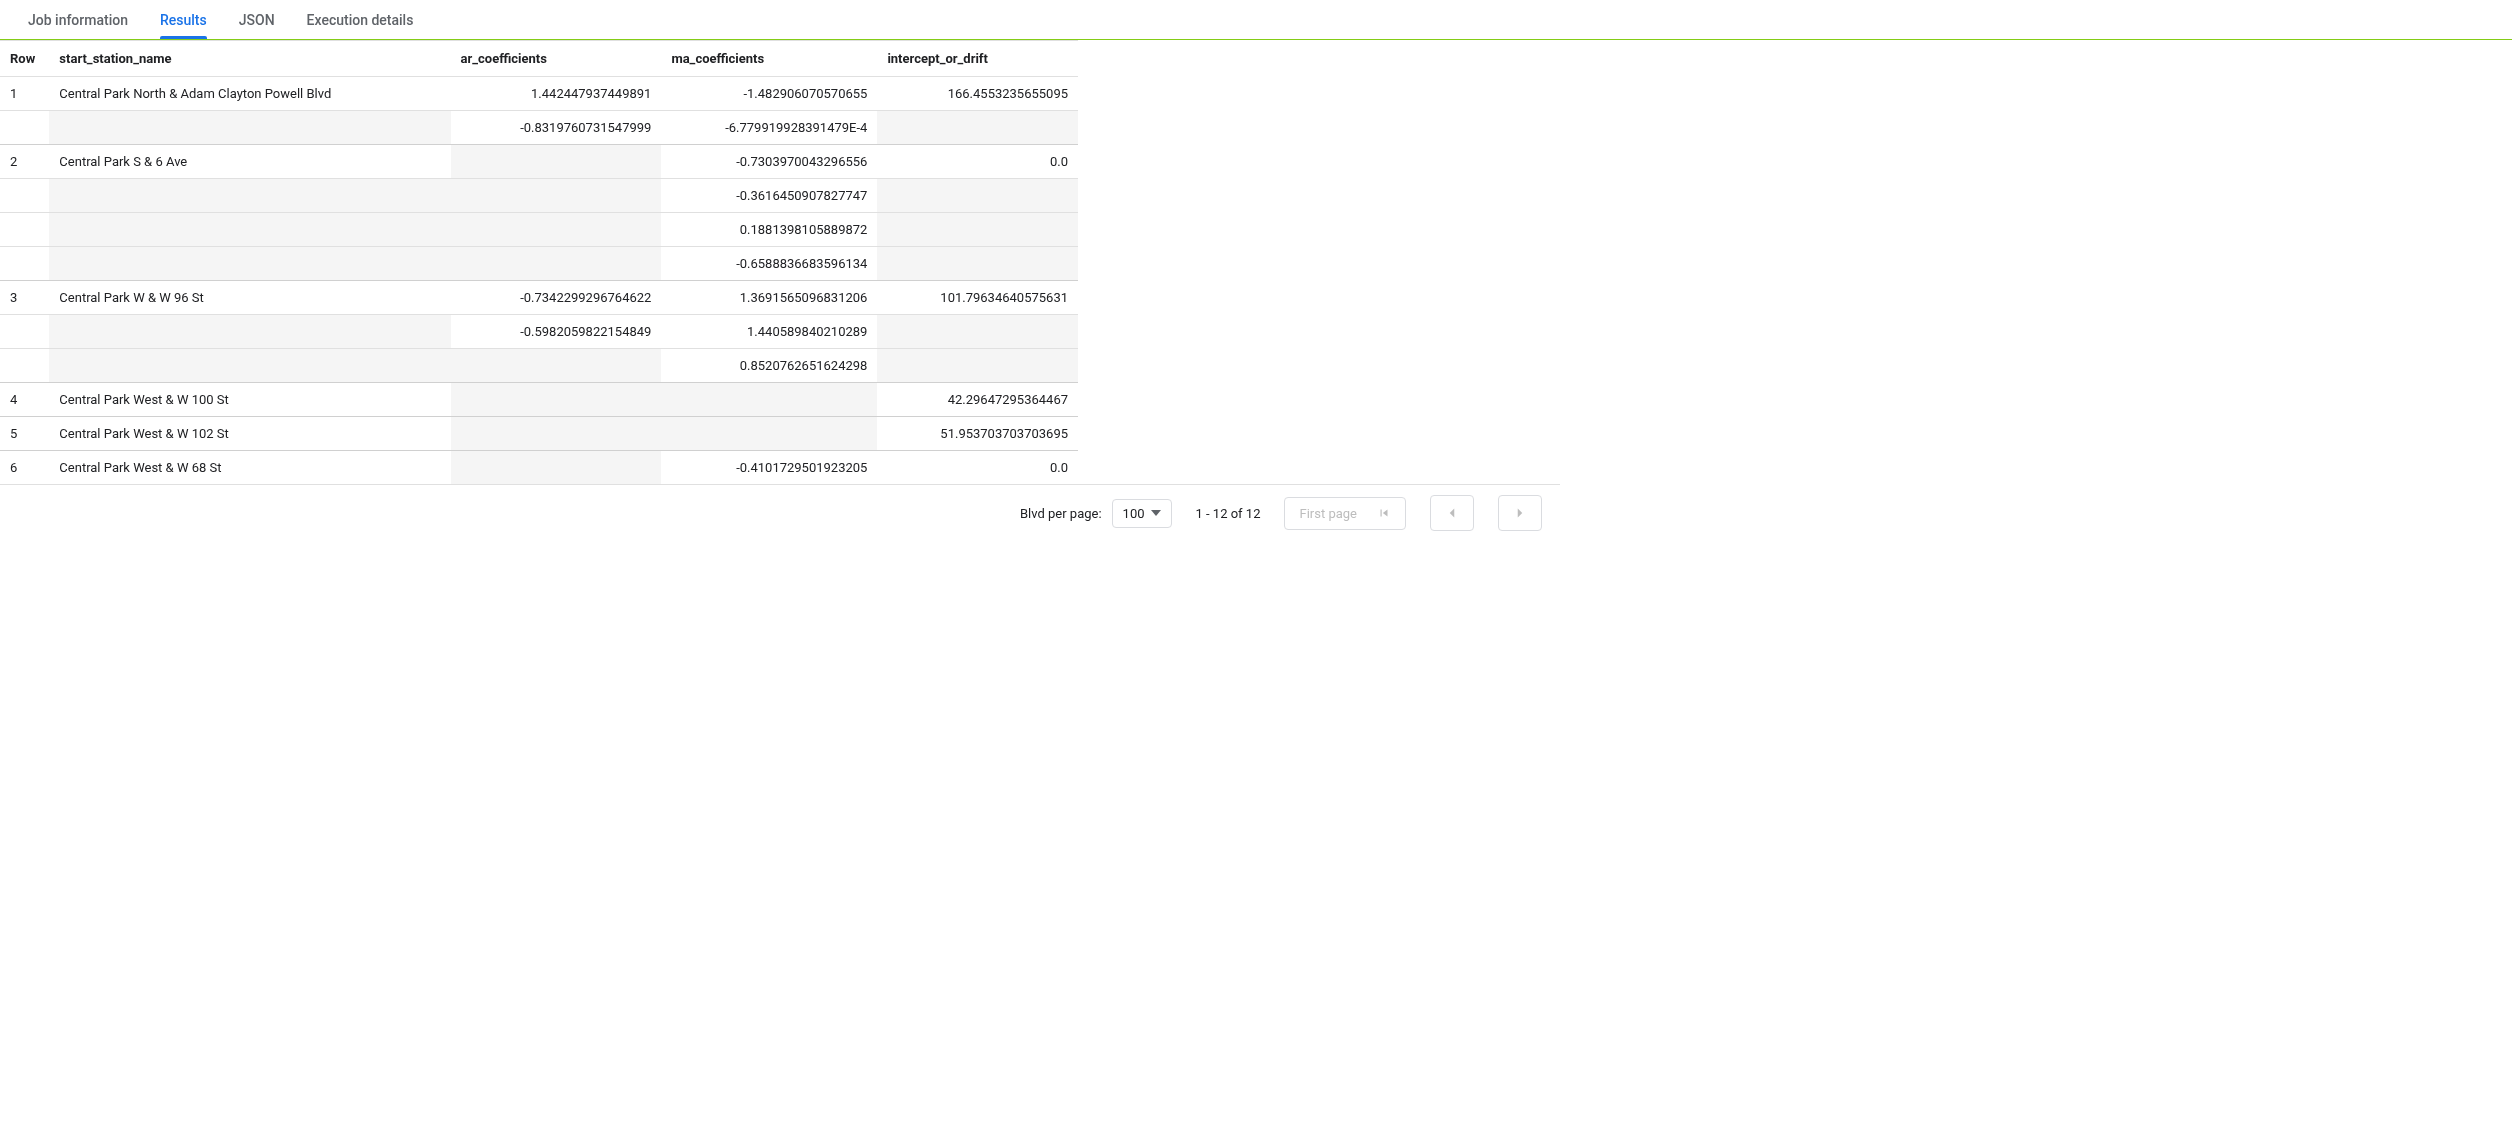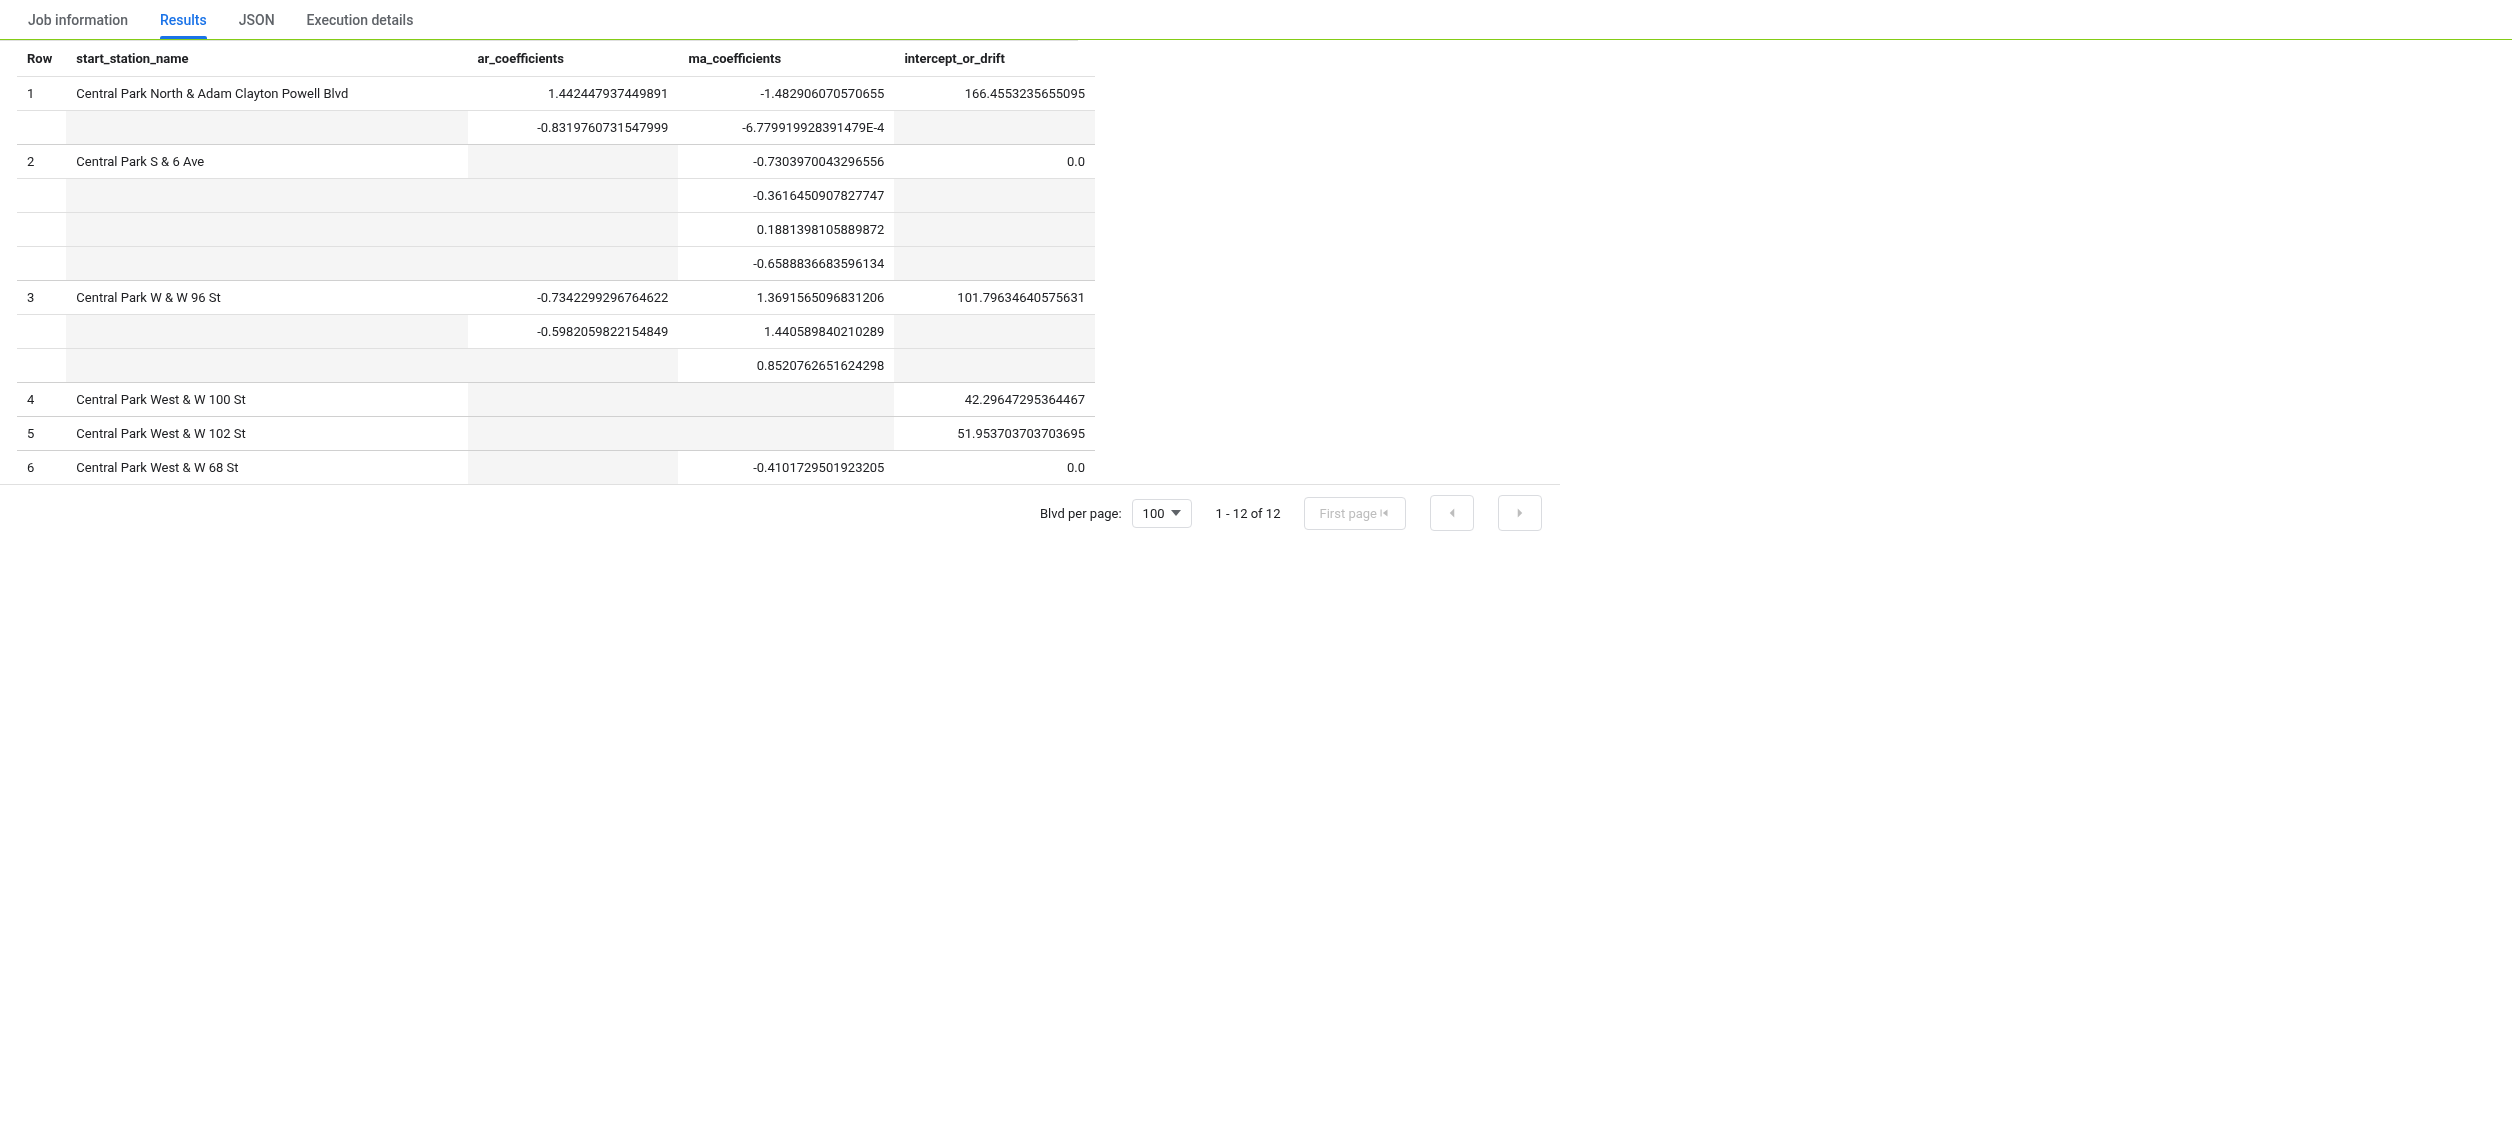--- a/index.html
+++ b/index.html
@@ -46,21 +46,20 @@
     }
 
     
     .results {
       border-top: 1px solid #e0e0e0;
       width: 1078px;
     }
     table {
       border-collapse: collapse;
       width: 100%;
-      margin-left: 17px;
     }
     thead th {
       text-align: left;
       padding: 10px 10px;
       font-weight: 700;
       font-size: 13px;
       border-bottom: 1px solid #e0e0e0;
       background: #fff;
     }
     tbody td {
@@ -133,21 +132,21 @@
       background: #fff;
       color: #5f6368;
     }
     .pagebtn.disabled {
       color: #bdbdbd;
       cursor: default;
     }
     .firstpage {
       display: flex;
       align-items: center;
-      gap: 0;
+      gap: 20px;
       border: 1px solid #dadce0;
       border-radius: 4px;
       padding: 8px 14px;
       color: #bdbdbd;
       cursor: default;
     }
   </style>
 </head>
 <body>
 

